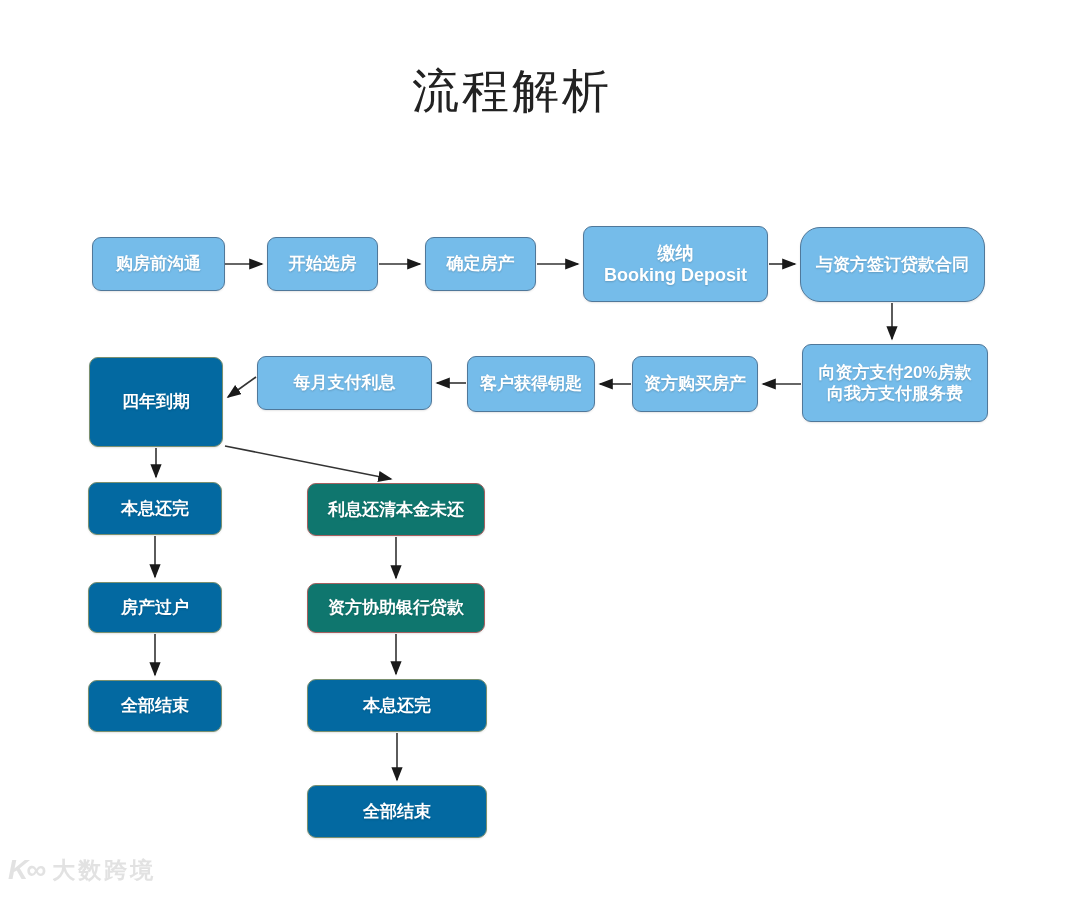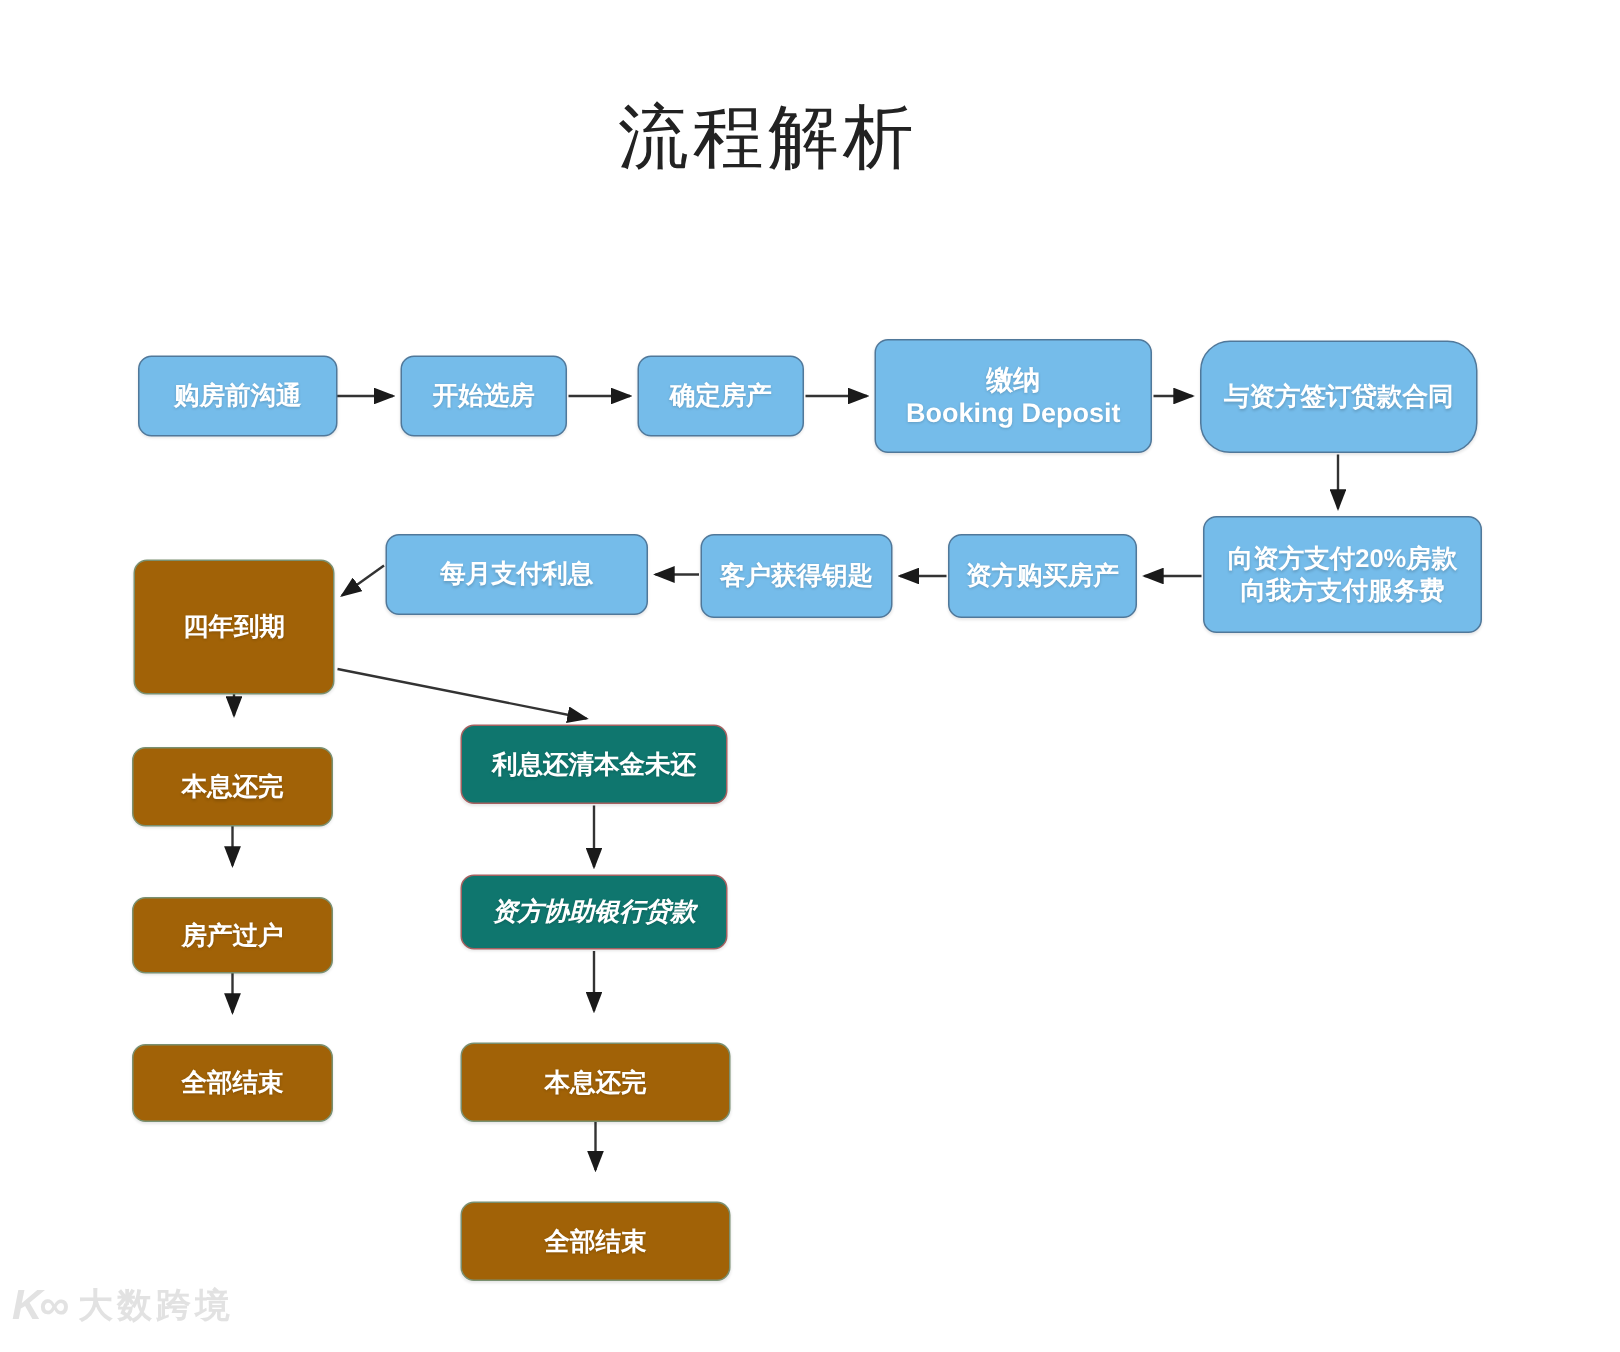--- a/index.html
+++ b/index.html
@@ -34,21 +34,21 @@
     text-align: center;
     color: #ffffff;
     font-weight: bold;
     font-size: 17px;
     line-height: 1.25;
     text-shadow: 0 1px 2px rgba(0,0,0,0.18);
     box-shadow: 0 1px 2px rgba(0,0,0,0.10);
   }
   .node span { white-space: pre-line; }
   .node.blue  { background: #75BCEA; border: 1.5px solid #50789a; }
-  .node.green { background: #a16207; border: 1.5px solid #7a9070; margin-top: 16px; }
+  .node.green { background: #0369a1; border: 1.5px solid #7a9070; }
   .node.red   { background: #0f766e; border: 1.5px solid #a56060; }
   .node.big   { font-size: 18px; }
   #edges {
     position: absolute;
     top: 0; left: 0;
     pointer-events: none;
   }
   #edges line {
     stroke: #333333;
     stroke-width: 1.6;
@@ -144,21 +144,21 @@
     </div>
     <div class="node green" style="left: 88px; top: 582px; width: 134px; height: 51px;">
       <span>房产过户</span>
     </div>
     <div class="node green" style="left: 88px; top: 680px; width: 134px; height: 52px;">
       <span>全部结束</span>
     </div>
     <div class="node red" style="left: 307px; top: 483px; width: 178px; height: 53px;">
       <span>利息还清本金未还</span>
     </div>
-    <div class="node red" style="left: 307px; top: 583px; width: 178px; height: 50px; font-style: italic;">
+    <div class="node red" style="left: 307px; top: 583px; width: 178px; height: 50px;">
       <span>资方协助银行贷款</span>
     </div>
     <div class="node green" style="left: 307px; top: 679px; width: 180px; height: 53px;">
       <span>本息还完</span>
     </div>
     <div class="node green" style="left: 307px; top: 785px; width: 180px; height: 53px;">
       <span>全部结束</span>
     </div>
   </div>
 

